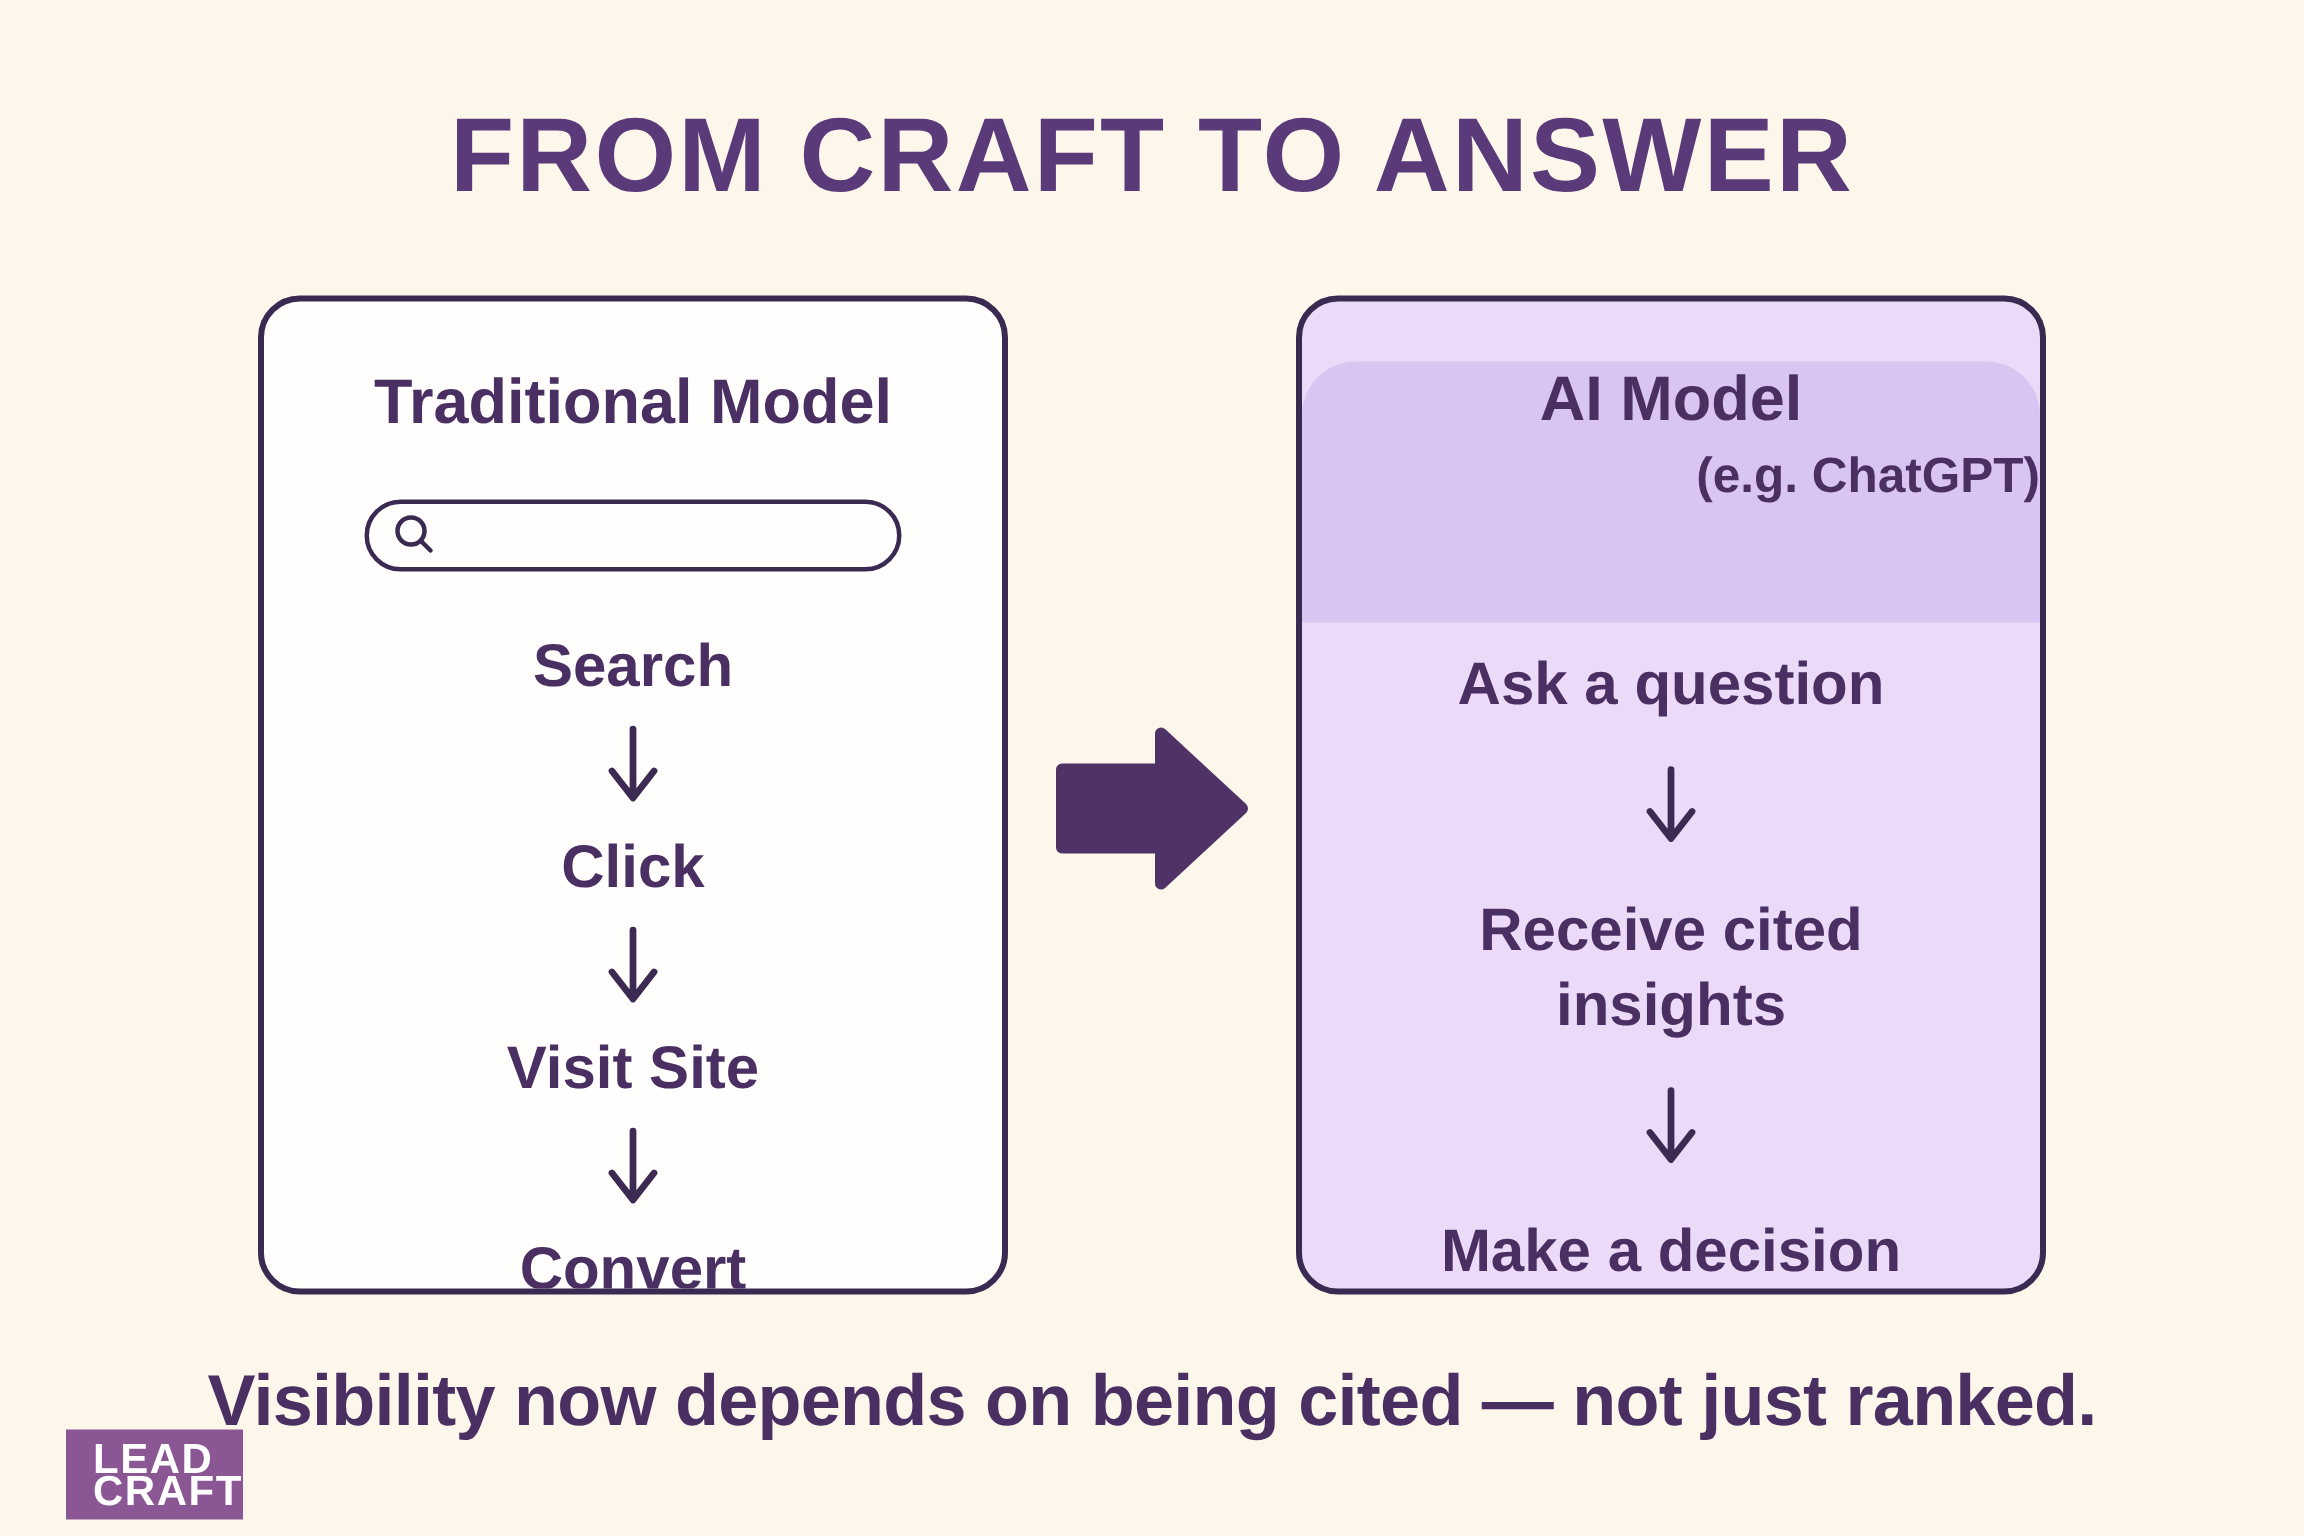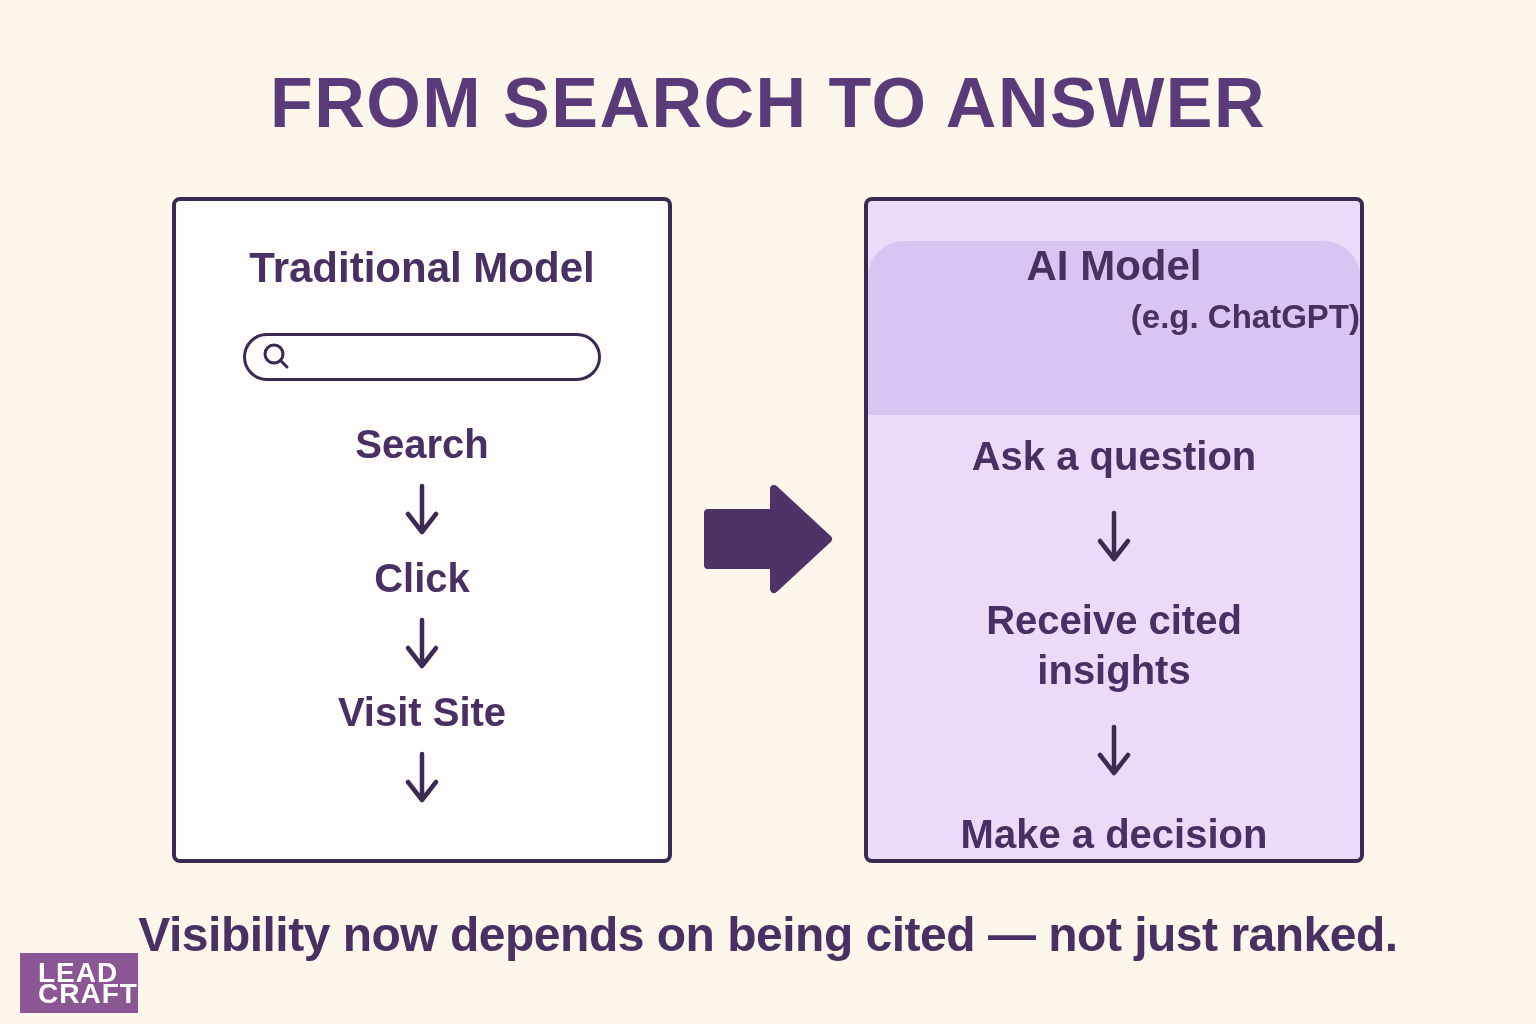--- a/index.html
+++ b/index.html
@@ -36,21 +36,21 @@
     font-weight:700;
     letter-spacing:1.5px;
     color:var(--title-text);
     line-height:1;
   }
   .card{
     position:absolute;
     top:197px;
     width:500px;height:666px;
     border:4px solid var(--card-border);
-    border-radius:8px;
+    border-radius:28px;
     overflow:hidden;
   }
   .card-traditional{
     left:172px;
     background:var(--left-card-bg);
   }
   .card-ai{
     left:864px;
     background:var(--ai-body-bg);
   }
@@ -120,39 +120,39 @@
     left:0;right:0;top:906px;
     text-align:center;
     font-size:48px;
     font-weight:700;
     line-height:1.2;
     letter-spacing:-0.5px;
     color:var(--tagline-text);
   }
   .logo{
     position:absolute;
-    left:20px;top:953px;
+    left:44px;top:953px;
     width:118px;height:60px;
     background:var(--logo-bg);
     color:var(--logo-text);
     padding:9px 0 0 18px;
   }
   .logo-line{
     font-size:28px;
     font-weight:700;
     line-height:21px;
     letter-spacing:1px;
   }
 </style>
 </head>
 <body>
 
 <div class="page">
 
-  <h1 class="title">FROM SEARCH TO ANSWER</h1>
+  <h1 class="title">FROM CRAFT TO ANSWER</h1>
 
   <section class="card card-traditional">
     <h2 class="card-heading">Traditional Model</h2>
     <div class="search-bar">
       <span class="search-icon">
         <svg width="32" height="32" viewBox="0 0 32 32" aria-hidden="true">
           <circle cx="13" cy="13" r="9" fill="none" stroke="var(--card-border)" stroke-width="3"></circle>
           <line x1="19.5" y1="19.5" x2="26" y2="26" stroke="var(--card-border)" stroke-width="3" stroke-linecap="round"></line>
         </svg>
       </span>
@@ -169,20 +169,21 @@
           <svg width="40" height="56" viewBox="0 0 40 56" aria-hidden="true">
             <path d="M20 3 V46 M6 31 L20 49 L34 31" fill="none" stroke="var(--flow-arrow)" stroke-width="4.5" stroke-linecap="round" stroke-linejoin="round"></path>
           </svg>
         </div>
         <div class="flow-step">Visit Site</div>
         <div class="flow-arrow">
           <svg width="40" height="56" viewBox="0 0 40 56" aria-hidden="true">
             <path d="M20 3 V46 M6 31 L20 49 L34 31" fill="none" stroke="var(--flow-arrow)" stroke-width="4.5" stroke-linecap="round" stroke-linejoin="round"></path>
           </svg>
         </div>
+        <div class="flow-step">Convert</div>
       </div>
   </section>
 
   <div class="big-arrow">
     <svg width="132" height="116" viewBox="0 0 132 116" aria-hidden="true">
       <path d="M6 32 H72 V8 L126 58 L72 108 V84 H6 Z" fill="var(--big-arrow)" stroke="var(--big-arrow)" stroke-width="8" stroke-linejoin="round"></path>
     </svg>
   </div>
 
   <section class="card card-ai">

